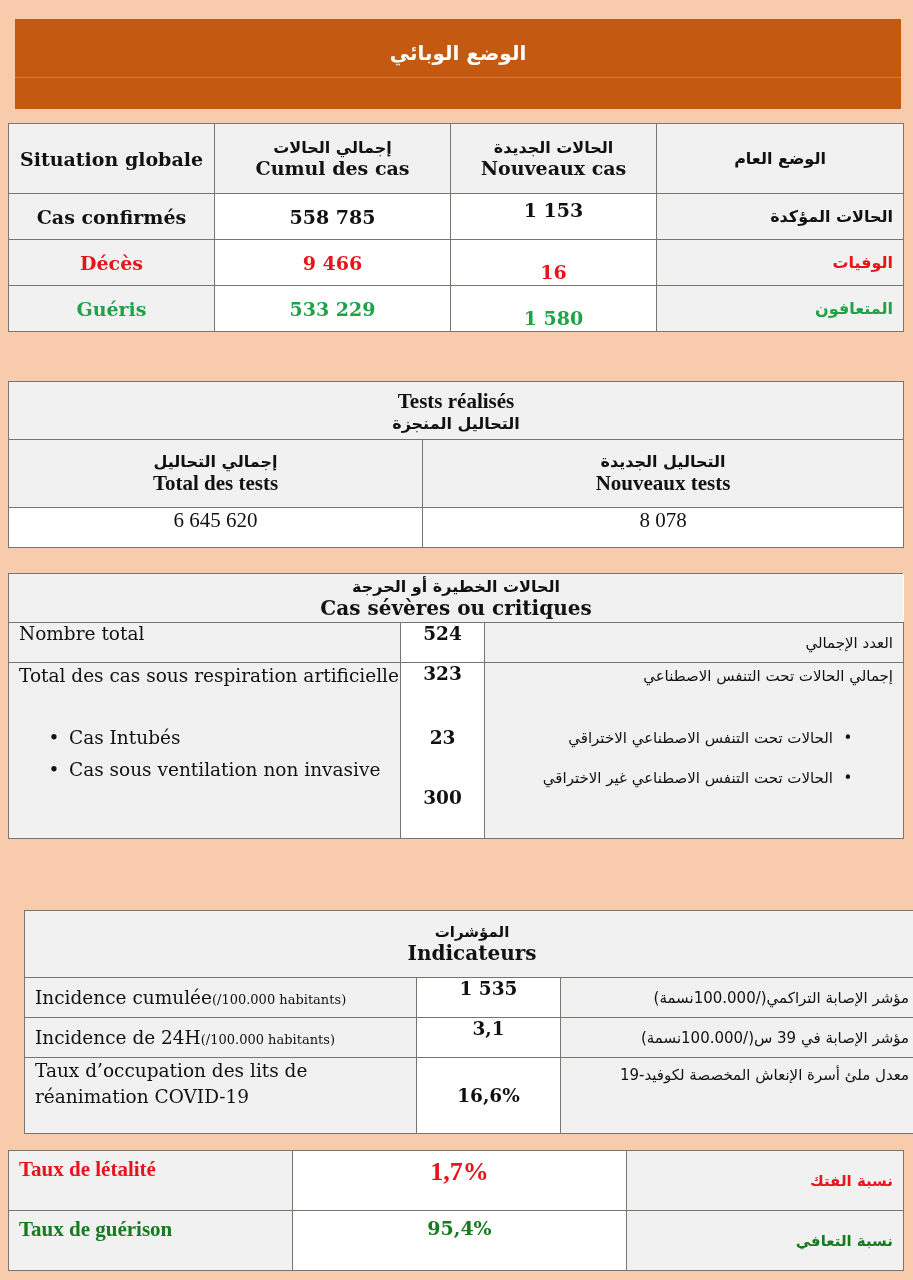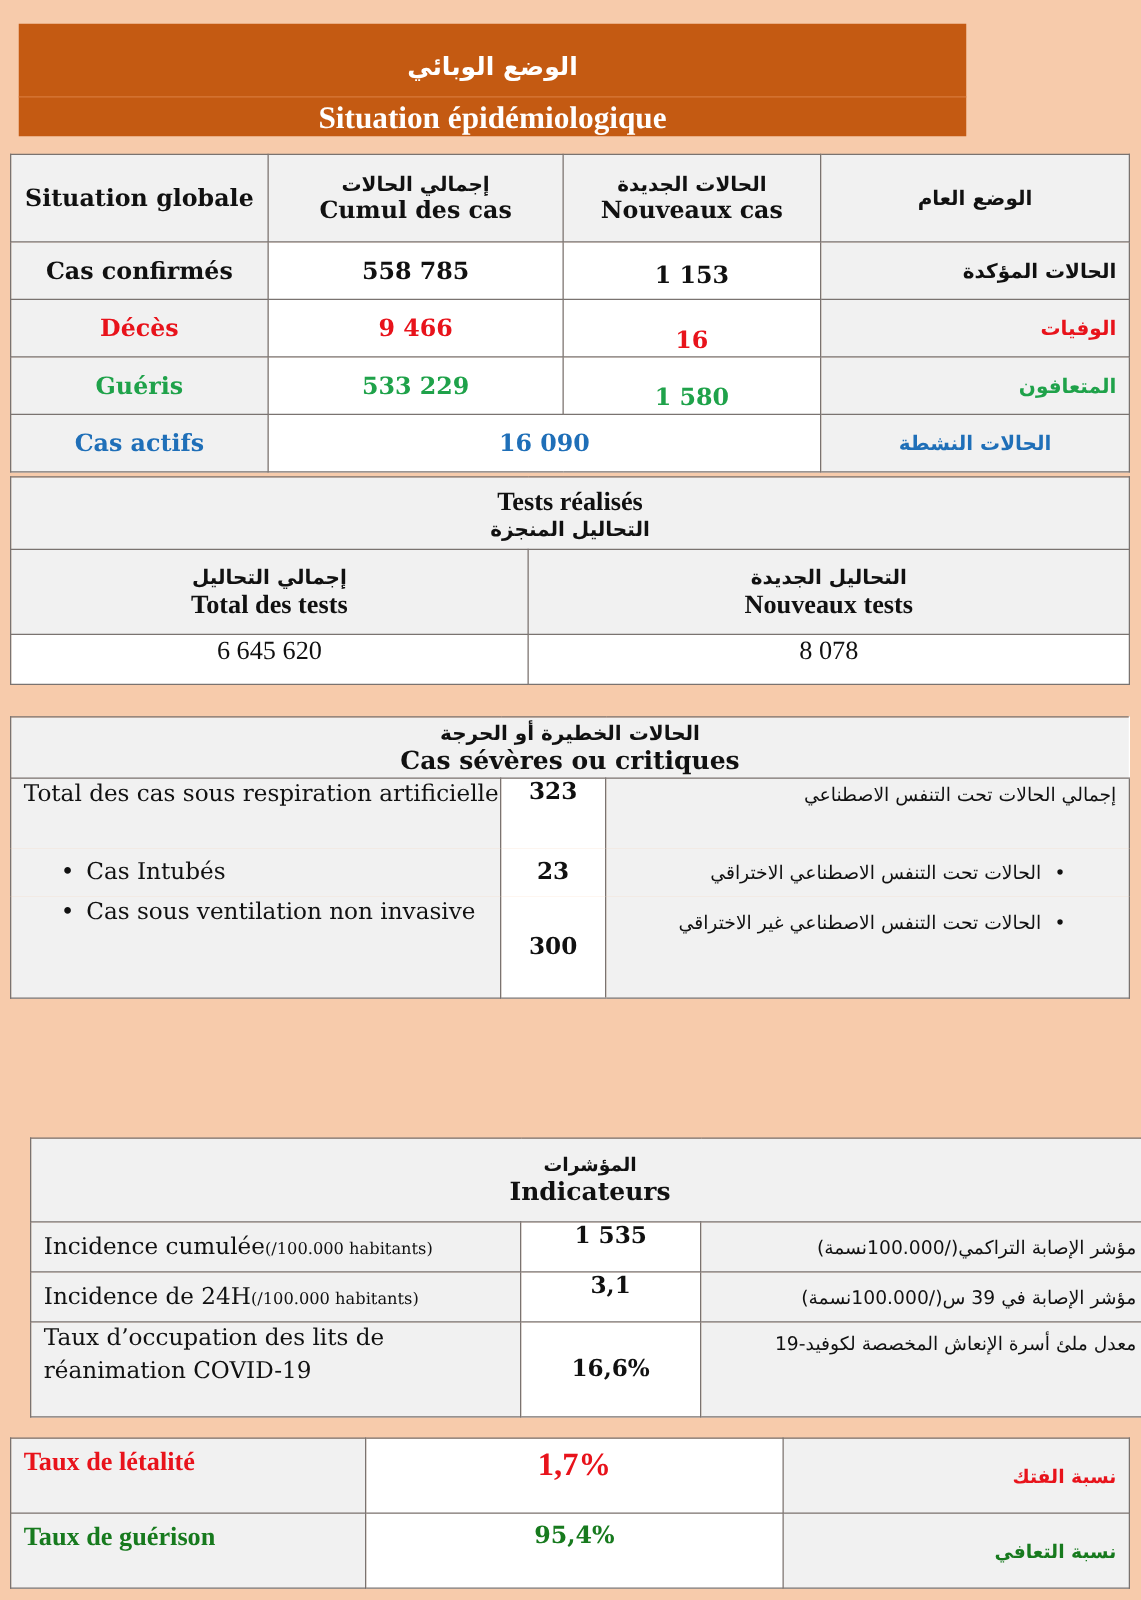--- a/index.html
+++ b/index.html
@@ -1,20 +1,20 @@
 <!DOCTYPE html>
 <html><head>
 <meta charset="utf-8">
 <style>
   * { box-sizing: border-box; margin: 0; padding: 0; }
   html, body { width: 913px; height: 1280px; background: #f7cbab; overflow: hidden; }
   body { position: relative; font-family: "DejaVu Serif", serif; color: #111; }
 
   .banner {
-    position: absolute; left: 15px; top: 19px; width: 758px; height: 90px;
+    position: absolute; left: 15px; top: 19px; width: 886px; height: 90px;
     background: #c45a12; color: #fff;
   }
   .banner .ar { position: absolute; left: 0; right: 0; top: 10px; height: 48px; text-align: center;
     font-family: "DejaVu Sans", sans-serif; font-weight: bold; font-size: 20px; line-height: 48px; }
   .banner .sep { position: absolute; left: 0; right: 0; top: 58px; height: 1px; background: #d8793a; }
   .banner .fr { position: absolute; left: 0; right: 0; top: 62px; text-align: center;
     font-family: "Liberation Serif", serif; font-weight: bold; font-size: 25px; line-height: 28px; }
 
   table { border-collapse: collapse; position: absolute; table-layout: fixed; }
   td { border: 1.5px solid #7a7370; vertical-align: middle; }
@@ -64,21 +64,20 @@
   #t5 .fr { padding-left: 10px; }
   #t5 .arc { font-family: "DejaVu Sans", sans-serif; font-size: 15px; padding-right: 10px; text-align: right;
     vertical-align: middle; padding-top: 0; }
 </style>
 </head>
 <body>
 
 <div class="banner">
   <div class="ar">الوضع الوبائي</div>
   <div class="sep"></div>
-  <div class="fr">Situation épidémiologique</div>
 </div>
 
 <table id="t1">
   <colgroup>
       <col style="width:206px">
       <col style="width:236px">
       <col style="width:206px">
       <col style="width:247px">
     </colgroup>
   <tbody>
@@ -90,40 +89,35 @@
     </td>
     <td class="g b c">
       <div class="ar" style="font-size:16px">الحالات الجديدة</div>
       <div>Nouveaux cas</div>
     </td>
     <td class="g ar c" style="font-size:16px;font-weight:bold">الوضع العام</td>
   </tr>
   <tr>
     <td class="g lbl-fr">Cas confirmés</td>
     <td class="w b c">558 785</td>
-    <td class="w b c" style="vertical-align:bottom;padding-bottom:8px">1 153</td>
+    <td class="w b c" style="vertical-align:bottom;padding-bottom:18px">1 153</td>
     <td class="g ar lbl-ar b">الحالات المؤكدة</td>
   </tr>
   <tr>
     <td class="g lbl-fr red">Décès</td>
     <td class="w b c red">9 466</td>
     <td class="w b c red" style="vertical-align:bottom;padding-bottom:2px">16</td>
     <td class="g ar lbl-ar b red">الوفيات</td>
   </tr>
   <tr>
     <td class="g lbl-fr green">Guéris</td>
     <td class="w b c green">533 229</td>
     <td class="w b c green" style="vertical-align:bottom;padding-bottom:2px">1 580</td>
     <td class="g ar lbl-ar b green">المتعافون</td>
   </tr>
-  <tr style="height:38px">
-    <td class="g lbl-fr blue" style="height:38px">Cas actifs</td>
-    <td class="w b c blue" colspan="2">16 090</td>
-    <td class="g ar c b blue" style="font-size:16px">الحالات النشطة</td>
-  </tr>
 </tbody>
   </table>
 
 <table id="t2">
   <colgroup>
       <col style="width:414px">
       <col style="width:481px">
     </colgroup>
   <tbody>
       <tr>
@@ -154,20 +148,25 @@
       <col style="width:392px">
       <col style="width:84px">
       <col style="width:419px">
     </colgroup>
   <tbody>
       <tr>
     <td class="g" colspan="3" style="height:49px;text-align:center;border-right-color:#fff">
       <div class="ar b" style="font-size:16px">الحالات الخطيرة أو الحرجة</div>
       <div class="b" style="font-size:20px">Cas sévères ou critiques</div>
     </td>
+  </tr>
+  <tr>
+    <td class="g fr" style="height:40px;vertical-align:top">Nombre total</td>
+    <td class="w num" style="vertical-align:top">524</td>
+    <td class="g ar arc">العدد الإجمالي</td>
   </tr>
   <tr>
     <td class="g fr" style="height:56px;vertical-align:top;line-height:26px;border-bottom:none">Total des cas sous respiration artificielle</td>
     <td class="w num" style="vertical-align:top;border-bottom:none;border-left:none;border-right:none">323</td>
     <td class="g ar arc" style="vertical-align:top;padding-top:4px;border-bottom:none">إجمالي الحالات تحت التنفس الاصطناعي</td>
   </tr>
   <tr>
     <td class="g fr sub" style="height:38px;padding-left:30px"><span class="bullet">•</span><span>Cas Intubés</span></td>
     <td class="w num sub" style="border-left:none;border-right:none">23</td>
     <td class="g ar arc sub" style="padding-right:40px"><span class="bullet">•</span><span>الحالات تحت التنفس الاصطناعي الاختراقي</span></td>

